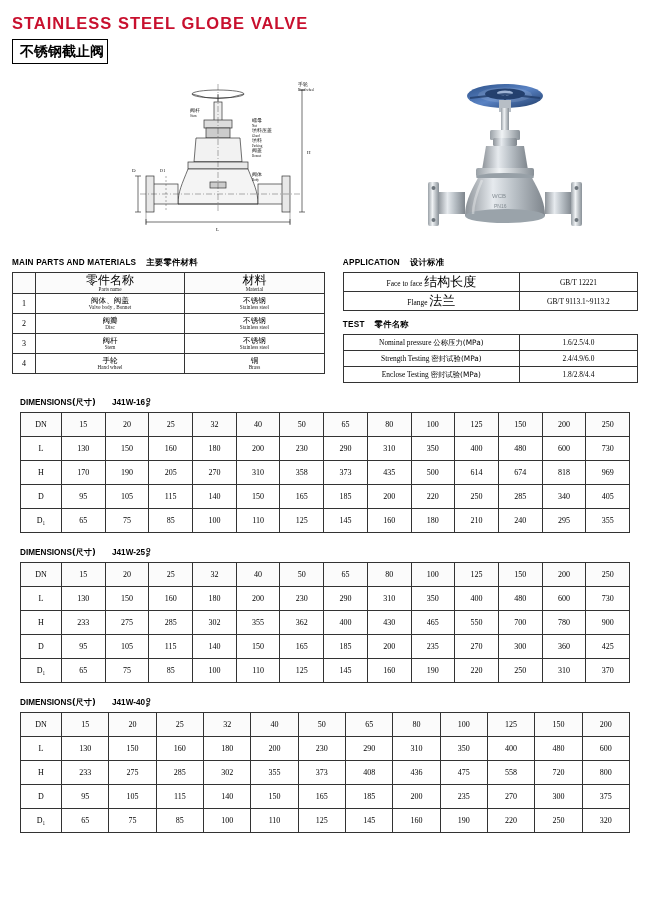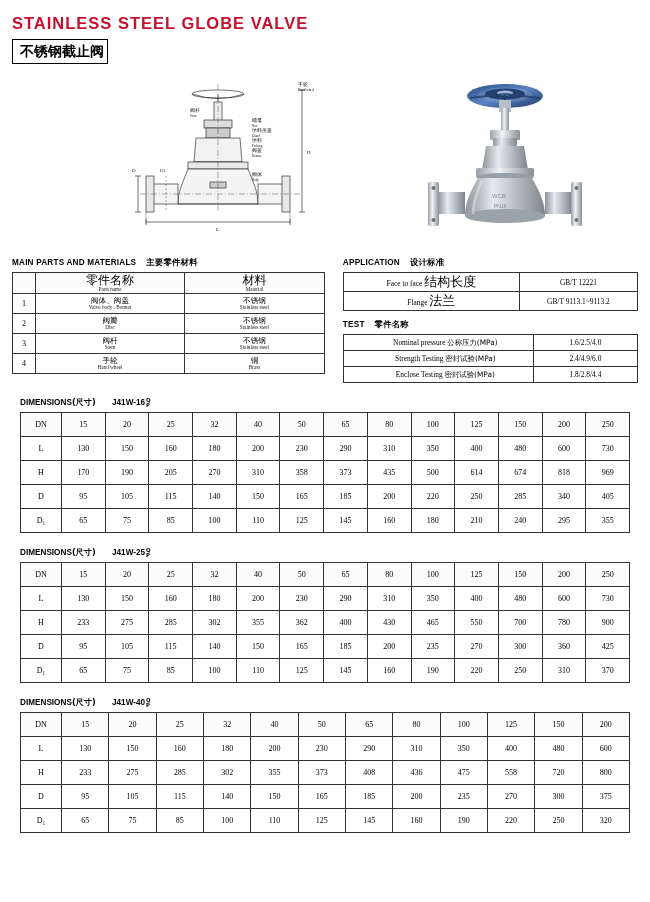--- a/index.html
+++ b/index.html
@@ -145,21 +145,21 @@
   .app-table td { height: 15px; }
   .app-table .lbl { width: 175px; text-align: center; }
   .app-table .val { }
   .app-table .lbl, .app-table .val { font-size: 7.4px; }
   .app-table .lbl .cn { font-family: "DejaVu Sans", sans-serif; font-size: 13px; }
 
   .test-head {
     margin-top: 8px;
   }
   .test-table td { height: 15px; font-size: 7.4px; }
-  .test-table .lbl { width: 175px; padding-left: 14px; }
+  .test-table .lbl { width: 175px; }
   .test-table .lbl .cn { font-family: "DejaVu Sans", sans-serif; font-size: 7.4px; }
 
   
   .dim-block {
     padding: 0 20px;
     margin-top: 14px;
   }
   .dim-head {
     font-family: "Liberation Sans", sans-serif;
     font-size: 8.2px;

